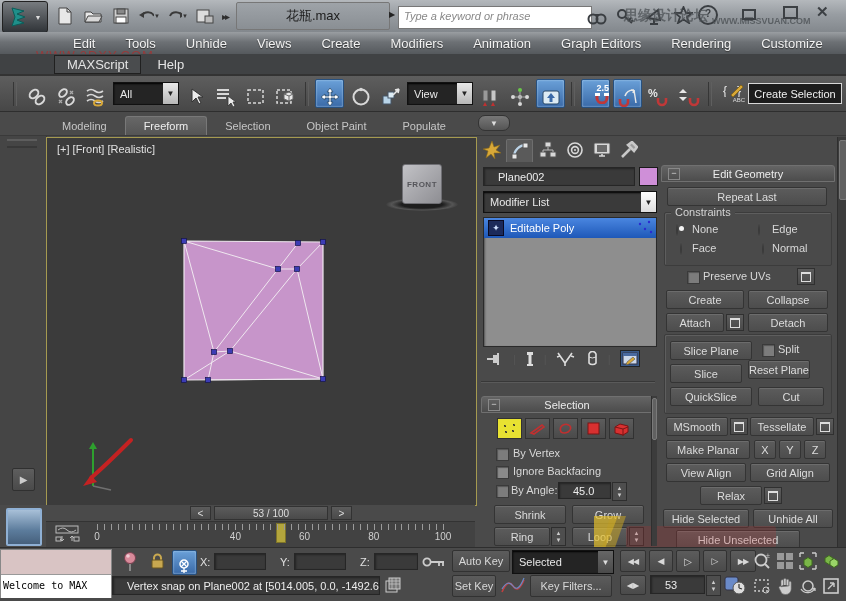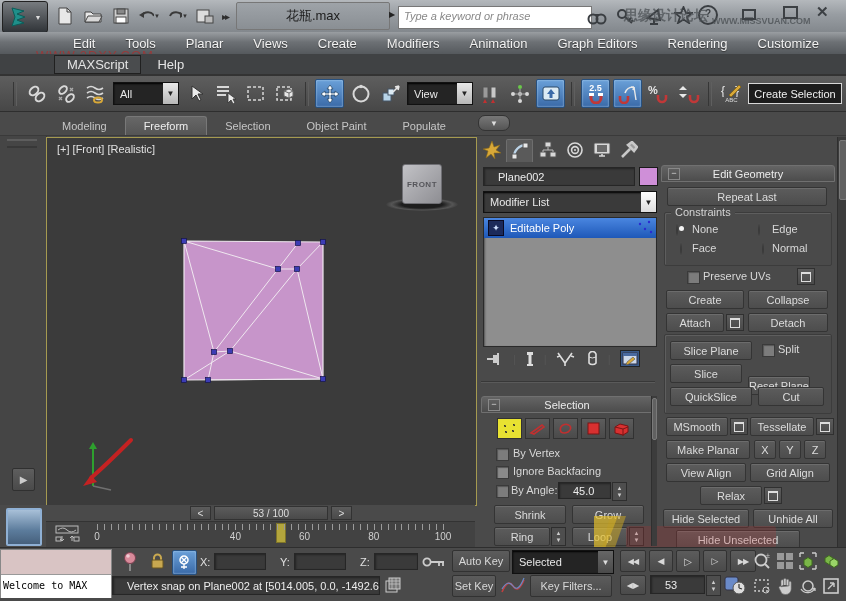--- a/index.html
+++ b/index.html
@@ -26,21 +26,21 @@
     padding-left:58px;box-sizing:border-box;}
   .menubar span{padding:0 15px;color:#f2f2f2;font-size:13px;text-shadow:0 1px 1px #333;}
   .menurow2{left:0;top:54px;width:846px;height:21px;background:#404244;border-bottom:1px solid #333;
     display:flex;align-items:center;padding-left:54px;box-sizing:border-box;}
   .menurow2 .mx{border:1px solid #202020;background:#4a4c4e;padding:1px 12px;color:#e4e4e4;font-size:13px;}
   .menurow2 .hp{padding:1px 16px;color:#e4e4e4;font-size:13px;}
   .wmred{color:#a03434;font-weight:normal;font-size:13px;letter-spacing:1px;opacity:.85;margin-top:12px;}
   
   .toolbar{left:0;top:75px;width:846px;height:37px;border-top:1px solid #333;border-bottom:1px solid #2e2e2e;
     background:linear-gradient(#5e5e5e,#474747);display:flex;align-items:center;gap:3px;padding-left:10px;box-sizing:border-box;}
-  .ti{width:27px;height:27px;display:flex;align-items:center;justify-content:center;border-radius:2px;flex:0 0 auto;}
+  .ti{width:27px;height:27px;display:flex;align-items:flex-end;justify-content:center;border-radius:2px;flex:0 0 auto;}
   .ti.active{background:linear-gradient(#6aa0d8,#3a6aa8);border:1px solid #27507f;box-shadow:inset 0 0 2px #bcd8f0;}
   .tdiv{width:2px;height:24px;border-left:1px solid #363636;border-right:1px solid #5f5f5f;margin:0 3px;flex:0 0 auto;}
   .combo{height:21px;background:#242424;border:1px solid #111;box-shadow:inset 0 1px 2px #000;
     color:#e8e8e8;display:flex;align-items:center;flex:0 0 auto;}
   .combo .cv{padding:0 6px;flex:1;}
   .combo .ca{width:15px;height:100%;background:linear-gradient(#e8e8e8,#b8b8b8);color:#222;
     display:flex;align-items:center;justify-content:center;font-size:8px;}
   .namedsel{width:92px;height:19px;border:1px solid #d8d8d8;background:#1d1d1d;color:#f0f0f0;
     display:flex;align-items:center;justify-content:center;font-size:11px;flex:0 0 auto;}
   
@@ -218,21 +218,21 @@
           <rect x="2" y="2" width="13" height="11" fill="none" stroke="#3c4044" stroke-width="2"></rect>
         </svg>
       </span>
     <span class="abs winbtn" style="left:816px;top:3px;font-size:15px">✕</span>
   </div>
 
   
   <div class="abs menubar">
     <span>Edit</span>
     <span>Tools</span>
-    <span>Planar</span>
+    <span>Unhide</span>
     <span>Views</span>
     <span>Create</span>
     <span>Modifiers</span>
     <span>Animation</span>
     <span>Graph Editors</span>
     <span>Rendering</span>
     <span>Customize</span>
   </div>
   <span class="abs wmred" style="left:36px;top:36px">WWW.3DXY.COM</span>
   <div class="abs menurow2">
@@ -633,21 +633,21 @@
   <div class="abs mxbtn" style="left:666px;top:313px;width:58px">Attach</div>
   <span class="abs sbox" style="left:726px;top:314px">
       <i></i>
     </span>
   <div class="abs mxbtn" style="left:748px;top:313px;width:80px">Detach</div>
   <div class="abs grp" style="left:664px;top:334px;width:166px;height:78px"></div>
   <div class="abs mxbtn" style="left:670px;top:341px;width:82px">Slice Plane</div>
   <span class="abs chk" style="left:762px;top:344px"></span>
   <span class="abs lbl" style="left:778px;top:343px">Split</span>
   <div class="abs mxbtn" style="left:670px;top:364px;width:72px">Slice</div>
-  <div class="abs mxbtn" style="left:748px;top:376px;width:62px">Reset Plane</div>
+  <div class="abs mxbtn" style="left:748px;top:360px;width:62px">Reset Plane</div>
   <div class="abs mxbtn" style="left:670px;top:387px;width:82px">QuickSlice</div>
   <div class="abs mxbtn" style="left:758px;top:387px;width:66px">Cut</div>
   <div class="abs mxbtn" style="left:666px;top:417px;width:62px">MSmooth</div>
   <span class="abs sbox" style="left:730px;top:418px">
       <i></i>
     </span>
   <div class="abs mxbtn" style="left:750px;top:417px;width:64px">Tessellate</div>
   <span class="abs sbox" style="left:816px;top:418px">
       <i></i>
     </span>

